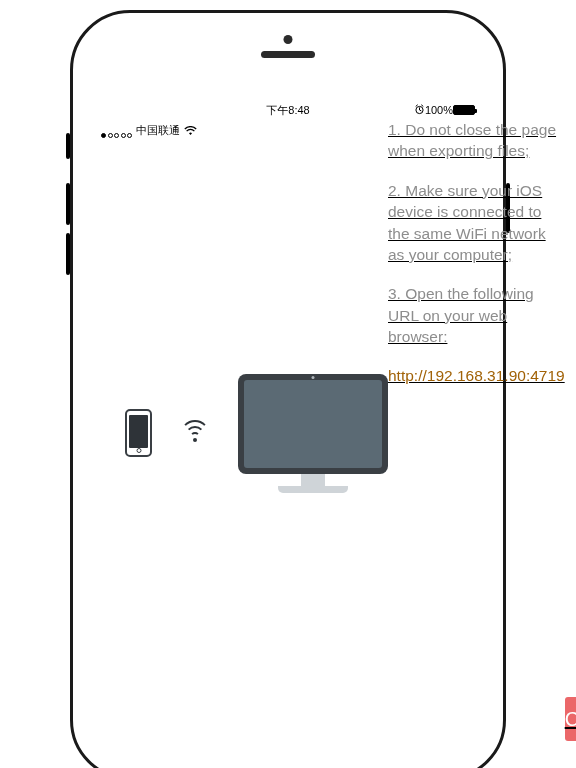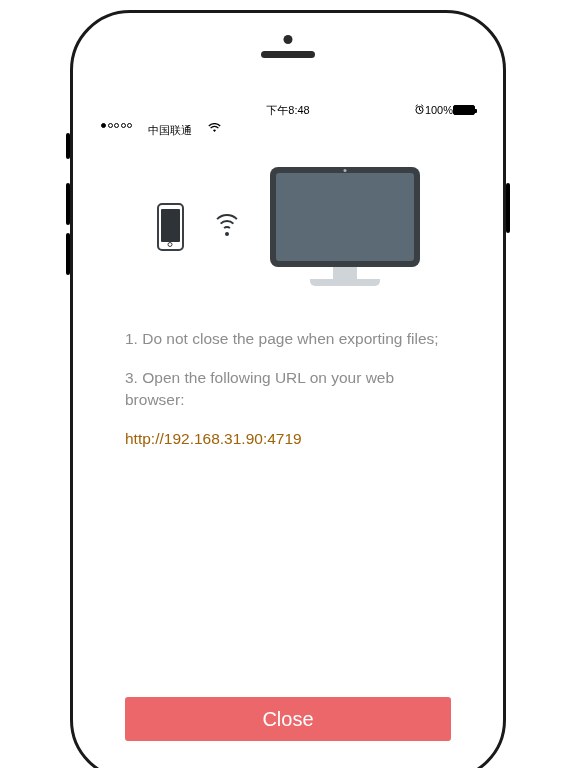--- a/index.html
+++ b/index.html
@@ -68,21 +68,21 @@
 
   
   .status-bar {
     height: 18px;
     font-size: 11px;
     color: #000;
     display: flex;
     align-items: center;
     padding: 0 6px;
   }
-  .status-left { display: flex; align-items: flex-start; gap: 16px; flex: 1; margin-top: 40px; }
+  .status-left { display: flex; align-items: flex-end; gap: 4px; flex: 1; margin-top: 40px; }
   .status-center { flex: 0 0 auto; font-weight: 500; }
   .status-right { display: flex; align-items: center; justify-content: flex-end; flex: 1; }
   .signal-dots { display: flex; gap: 1.5px; }
   .signal-dots span {
     width: 5px; height: 5px; border-radius: 50%;
     border: 0.8px solid #000;
   }
   .signal-dots span.on { background: #000; }
   .wifi-glyph { font-size: 11px; line-height: 1; }
   .alarm-glyph { font-size: 10px; line-height: 1; }
@@ -99,22 +99,23 @@
     right: -3px; top: 2.5px;
     width: 2px; height: 4px;
     background: #000;
     border-radius: 0 1px 1px 0;
   }
 
   
   .content {
     flex: 1;
     display: flex;
-    flex-direction: column;
+    flex-direction: row;
     padding: 0 30px 14px 30px;
+    text-decoration: underline;
   }
 
   .illustration {
     display: flex;
     align-items: center;
     justify-content: center;
     gap: 28px;
     padding: 48px 0 42px 0;
   }
   
@@ -276,20 +277,21 @@
           <div class="monitor-frame">
               <div class="monitor-screen"></div>
             </div>
           <div class="monitor-stand"></div>
           <div class="monitor-base"></div>
         </div>
       </div>
 
       <div class="instructions">
         <p>1. Do not close the page when exporting files;</p>
+        <p>2. Make sure your iOS device is connected to the same WiFi network as your computer;</p>
         <p>3. Open the following URL on your web browser:</p>
         <p class="url-line">http://192.168.31.90:4719</p>
       </div>
 
       <button class="close-btn">Close</button>
     </div>
 
   </div>
 </div>
 

